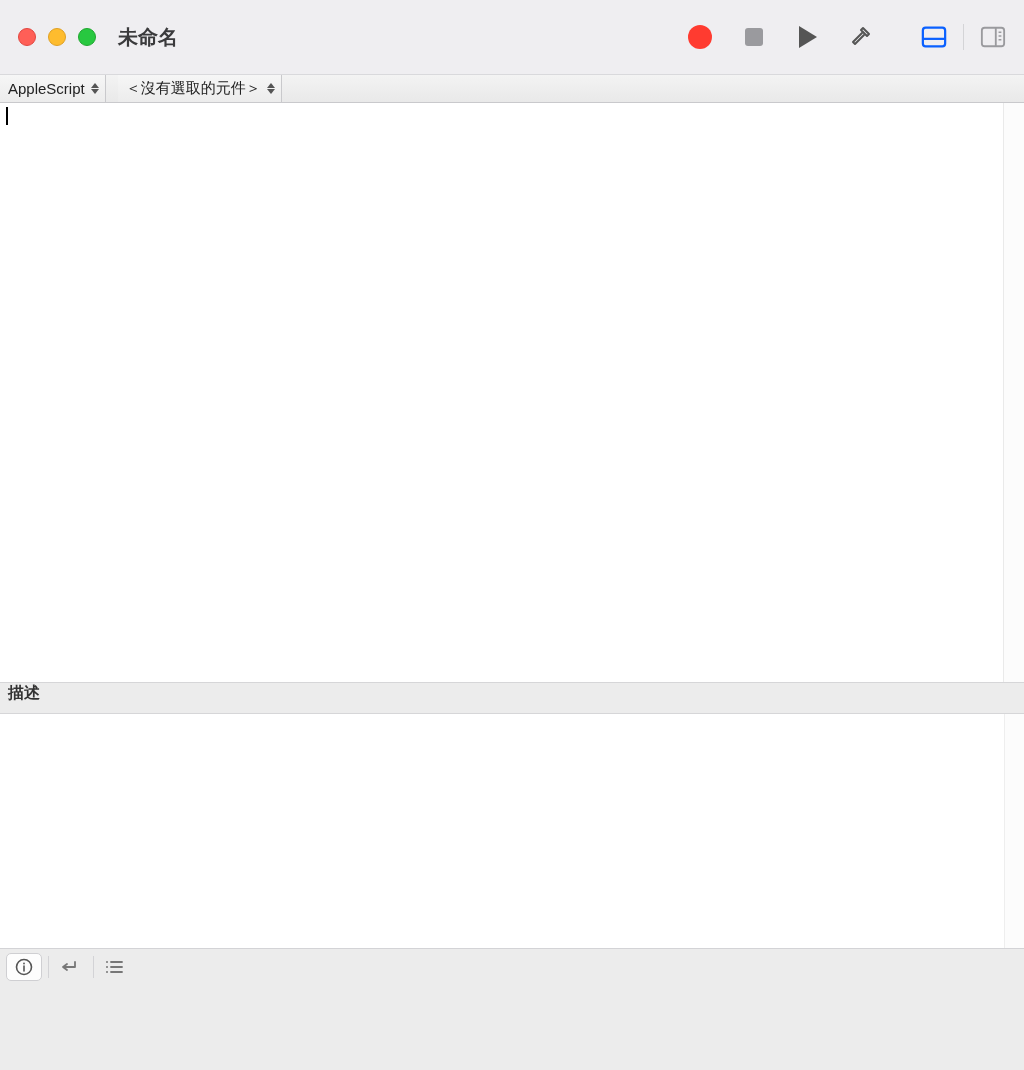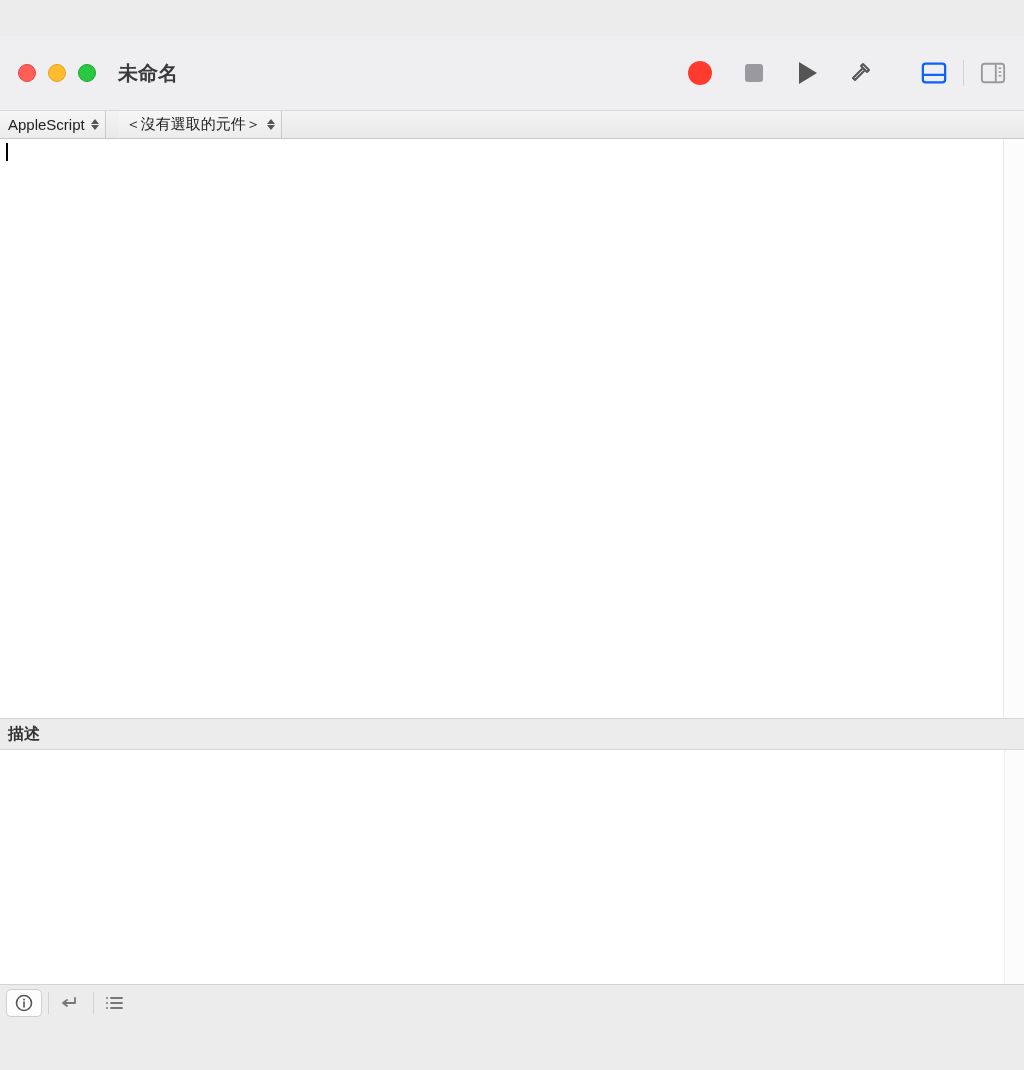--- a/index.html
+++ b/index.html
@@ -1,17 +1,17 @@
 <!DOCTYPE html>
 <html><head>
 <meta charset="utf-8">
 <style>
   * { box-sizing: border-box; margin: 0; padding: 0; }
   html, body { width: 1024px; height: 1070px; font-family: -apple-system, "Helvetica Neue", Arial, sans-serif; background: #ececec; overflow: hidden; }
-  .window { width: 1024px; height: 984px; display: flex; flex-direction: column; background: #fff; margin-top: 36px; }
+  .window { width: 1024px; height: 984px; display: flex; flex-direction: column; background: #fff; }
   .titlebar {
     height: 75px; background: #efeef1; display: flex; align-items: center;
     border-bottom: 1px solid #d9d9dc; padding: 0 18px; position: relative;
   }
   .traffic-lights { display: flex; gap: 12px; align-items: center; }
   .tl { width: 18px; height: 18px; border-radius: 50%; }
   .tl.red { background: #ff5f57; border: 1px solid #e24640; }
   .tl.yellow { background: #febc2e; border: 1px solid #dfa023; }
   .tl.green { background: #28c840; border: 1px solid #1fa72f; }
   .title { margin-left: 22px; font-size: 20px; font-weight: 600; color: #3a3a3c; }
@@ -42,21 +42,21 @@
   .editor {
     flex: 1; padding: 4px 6px; font-family: Menlo, Consolas, monospace; font-size: 15px;
     color: #222; position: relative; border-right: 1px solid #eaeaea; overflow: auto;
   }
   .cursor { display: inline-block; width: 1.5px; height: 18px; background: #000; vertical-align: text-bottom; animation: blink 1s step-start infinite; }
   @keyframes blink { 50% { opacity: 0; } }
   .editor-scroll { width: 20px; background: #fcfcfc; }
 
   .desc-header {
     height: 32px; background: #ececec; border-top: 1px solid #d6d6d8; border-bottom: 1px solid #d6d6d8;
-    display: flex; align-items: center; padding: 0 8px; font-size: 16px; font-weight: 600; color: #333;
+    display: flex; align-items: flex-start; padding: 0 8px; font-size: 16px; font-weight: 600; color: #333;
   }
   .desc-area { height: 234px; display: flex; background: #fff; }
   .desc-body { flex: 1; }
   .desc-scroll { width: 20px; background: #fcfcfc; border-left: 1px solid #eee; }
 
   .statusbar {
     height: 36px; background: #ececec; border-top: 1px solid #d3d3d6;
     display: flex; align-items: center; padding: 0 6px; gap: 0;
   }
   .sb-btn {

